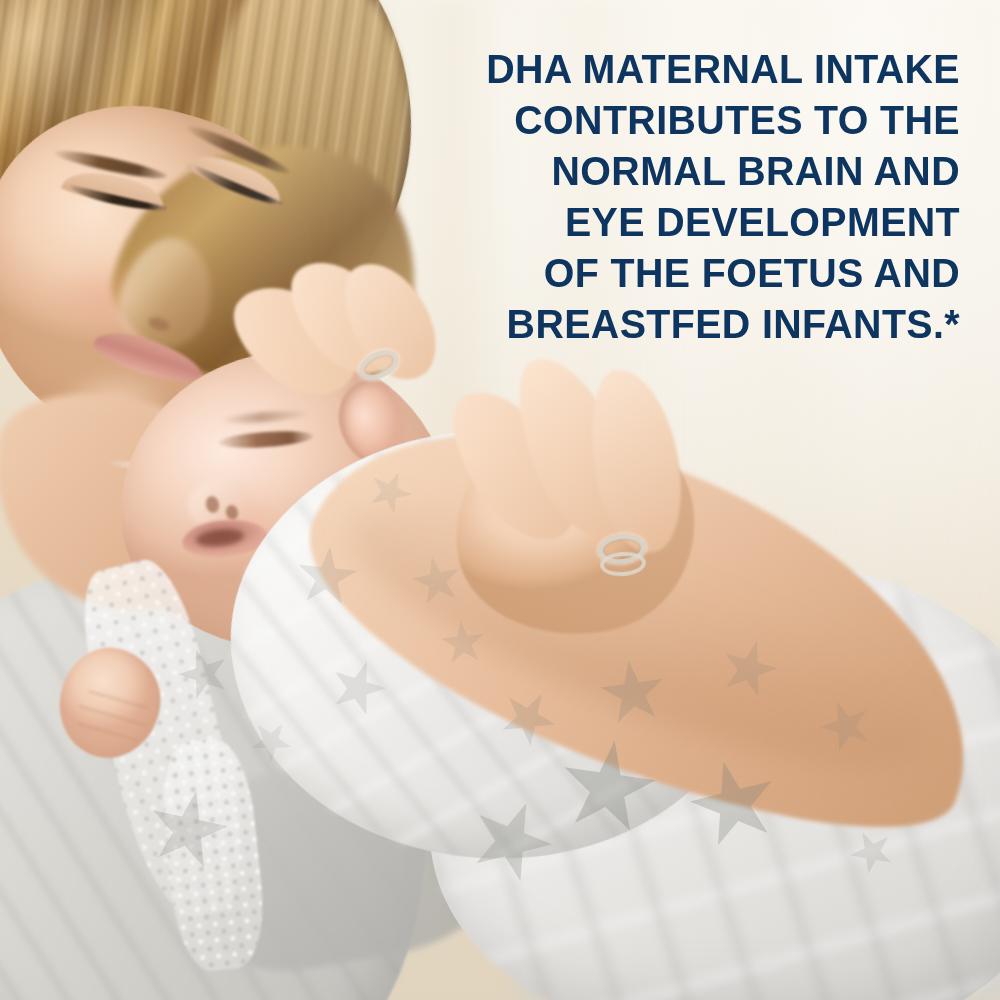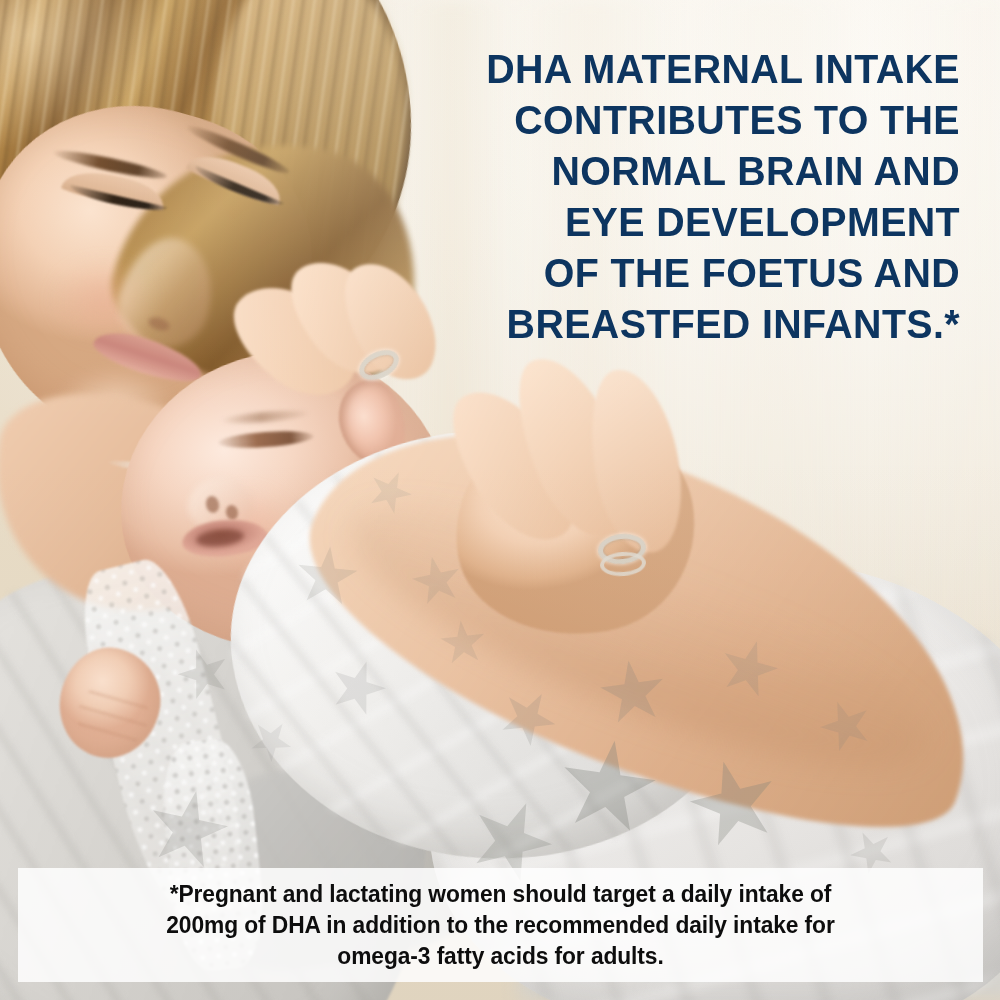--- a/index.html
+++ b/index.html
@@ -562,21 +562,14 @@
 
   <div class="headline">
     <span class="hl-line">DHA MATERNAL INTAKE</span>
     <span class="hl-line">CONTRIBUTES TO THE</span>
     <span class="hl-line">NORMAL BRAIN AND</span>
     <span class="hl-line">EYE DEVELOPMENT</span>
     <span class="hl-line">OF THE FOETUS AND</span>
     <span class="hl-line">BREASTFED INFANTS.*</span>
   </div>
 
-  <div class="footer-band">
-    <div class="footer-text">
-      <span class="ft-line">*Pregnant and lactating women should target a daily intake of</span>
-      <span class="ft-line">200mg of DHA in addition to the recommended daily intake for</span>
-      <span class="ft-line">omega-3 fatty acids for adults.</span>
-    </div>
-  </div>
 
 </div>
 
 </body></html>

